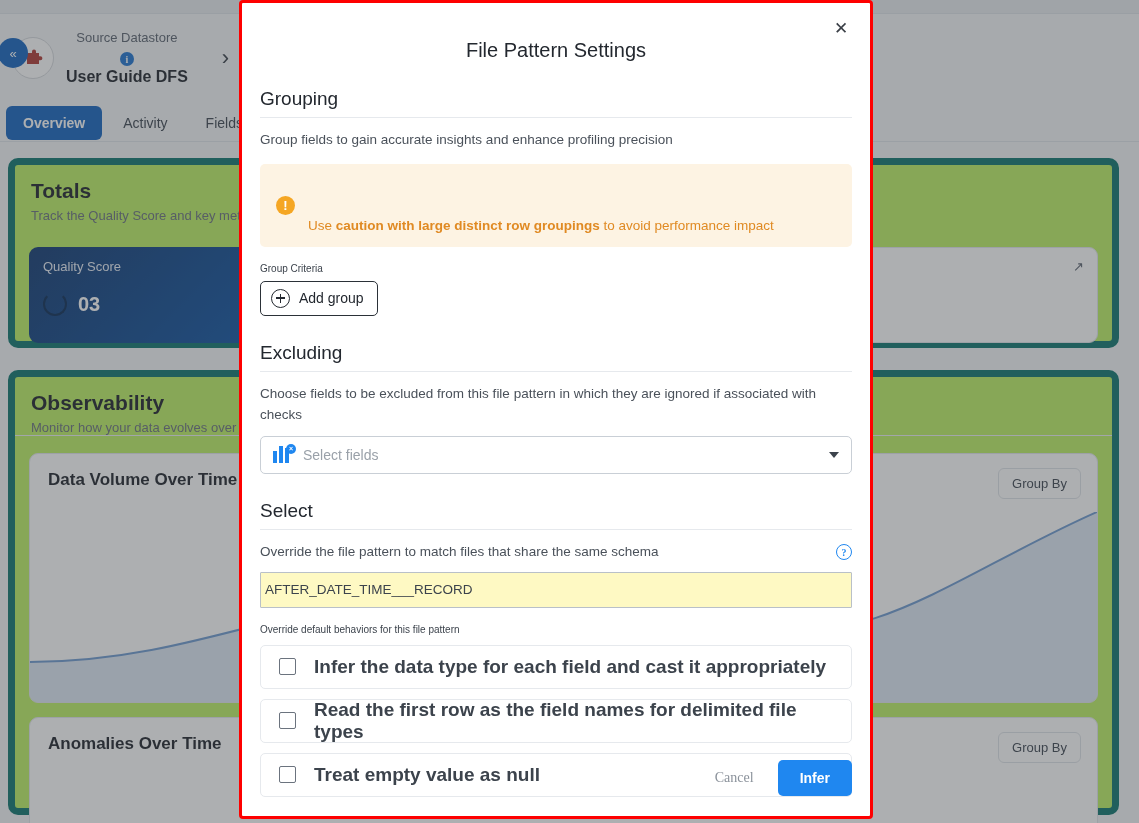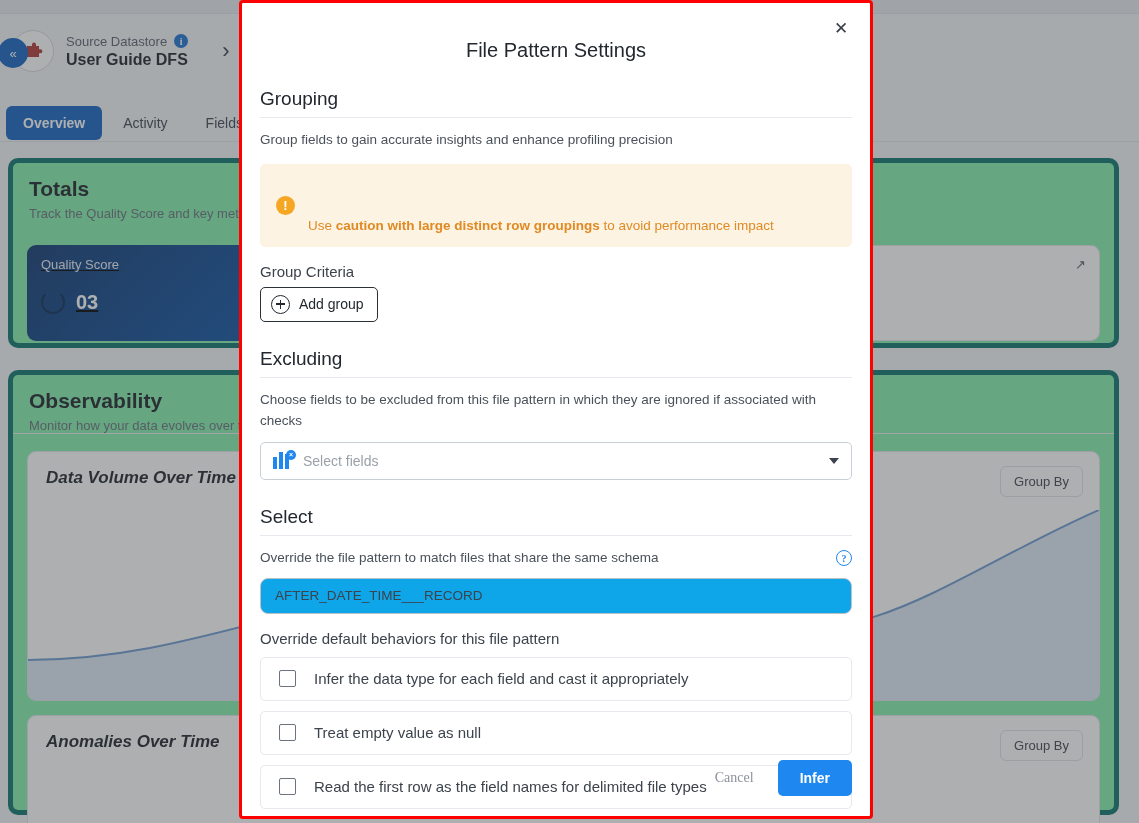--- a/index.html
+++ b/index.html
@@ -30,21 +30,21 @@
     position: absolute; top: 30px; left: 12px;
     display: flex; align-items: center; gap: 12px;
   }
   .ds-avatar {
     width: 42px; height: 42px; border-radius: 50%;
     border: 1px solid #d6d9dd; background: #fff;
     display: flex; align-items: center; justify-content: center;
   }
   .ds-meta-top {
     display: flex; align-items: center; gap: 7px;
-    font-size: 13px; color: #5c6470;
+    font-size: 13px; color: #5c6470; flex-direction: column;
   }
   .info-dot {
     width: 14px; height: 14px; border-radius: 50%;
     background: #1f74d0; color: #fff; font-size: 10px; font-weight: bold;
     display: flex; align-items: center; justify-content: center;
     font-family: "Liberation Serif", serif;
   }
   .ds-name { font-size: 16px; font-weight: bold; color: #1f242b; margin-top: 2px; }
   .ds-chevron { font-size: 22px; color: #3a4049; margin-left: 22px; }
 
@@ -62,41 +62,40 @@
   .tab {
     padding: 9px 17px; font-size: 14px; color: #3f4752; border-radius: 6px;
   }
   .tab.active { background: #1565c0; color: #fff; font-weight: bold; }
   .tabs-rule {
     position: absolute; top: 141px; left: 0; right: 0; height: 1px; background: #e1e5ea;
   }
 
   .panel {
     position: absolute;
-    background: #86efac; border: 5px solid #0f766e; border-radius: 10px;
+    background: #bef264; border: 7px solid #0f766e; border-radius: 10px;
   }
   #totals-panel { top: 158px; left: 8px; right: 20px; height: 190px; }
   #observability-panel { top: 370px; left: 8px; right: 20px; height: 445px; }
 
   .panel-title { font-size: 21px; font-weight: bold; color: #1f242b; }
   .panel-sub { font-size: 13px; color: #6b737e; margin-top: 5px; }
 
   .metric-row {
     position: absolute; top: 82px; left: 14px; right: 14px;
     display: flex; gap: 14px;
   }
   .metric-card {
     flex: 1; height: 96px; border-radius: 9px;
     border: 1px solid #e3e7ec; background: #fff; padding: 12px 14px;
     position: relative;
   }
   .metric-card.featured {
     background: linear-gradient(135deg,#123a72 0%, #0f5fb8 100%);
     border: none;
-    text-decoration: underline;
   }
   .metric-label { font-size: 13px; color: #5c6470; }
   .metric-card.featured .metric-label { color: #e8eef7; }
   .metric-icon { position: absolute; right: 13px; top: 11px; font-size: 13px; color:#5c6470; }
   .metric-card.featured .metric-icon { color: #dbe6f4; }
   .metric-value-row { display: flex; align-items: center; gap: 11px; margin-top: 18px; }
   .metric-value { font-size: 20px; font-weight: bold; color: #1f242b; }
   .metric-card.featured .metric-value { color: #ffffff; }
   .ring {
     width: 24px; height: 24px; border-radius: 50%;
@@ -106,21 +105,21 @@
     width: 30px; height: 28px; border-radius: 6px;
     border: 1px solid #e0e4e9; display:flex; align-items:center; justify-content:center;
   }
   .blue-block { width: 28px; height: 26px; background: #0b5cb5; border-radius: 3px; }
 
   .chart-card {
     position: absolute; background: #fff; border: 1px solid #e3e7ec; border-radius: 9px;
   }
   #chart-volume { top: 76px; left: 14px; right: 14px; height: 250px; overflow: hidden; }
   #chart-anomalies { top: 340px; left: 14px; right: 14px; height: 200px; overflow: hidden; }
-  .chart-title { position: absolute; top: 16px; left: 18px; font-size: 17px; font-weight: bold; color: #1f242b; font-style: italic; }
+  .chart-title { position: absolute; top: 16px; left: 18px; font-size: 17px; font-weight: bold; color: #1f242b; }
   .groupby-btn {
     position: absolute; top: 14px; right: 16px;
     padding: 7px 13px; font-size: 13px; color: #3f4752;
     border: 1px solid #dfe3e8; border-radius: 6px; background: #fff;
   }
   .chart-svg { position: absolute; left: 0; right: 0; bottom: 0; height: 190px; width: 100%; }
   .date-chip {
     position: absolute; top: 382px; right: 28px;
     width: 30px; height: 26px; border-radius: 5px;
     display:flex; align-items:center; justify-content:center;
@@ -165,21 +164,21 @@
   }
   .warn-icon {
     width: 19px; height: 19px; border-radius: 50%; background: #f5a623;
     color: #fff; font-size: 13px; font-weight: bold; flex: none;
     display: flex; align-items: center; justify-content: center;
     font-family: "Liberation Sans", sans-serif;
   }
   .warn-text { font-size: 13.5px; color: #e08a23; margin-top: 40px; }
   .warn-text b { color: #e08a23; font-weight: bold; }
 
-  .field-label { font-size: 15px; color: #3c434c; margin-top: 16px; margin-bottom: 7px; }
+  .field-label { font-size: 10px; color: #3c434c; margin-top: 16px; margin-bottom: 7px; }
 
   .add-group-btn {
     display: inline-flex; align-items: center; gap: 9px;
     border: 1px solid #2b3138; border-radius: 5px;
     padding: 7px 13px 7px 10px; background: #fff;
     font-size: 14px; color: #23282f; cursor: pointer;
     font-family: "Liberation Sans", sans-serif;
   }
   .plus-circle {
     width: 19px; height: 19px; border-radius: 50%; border: 1.6px solid #23282f;
@@ -212,36 +211,36 @@
   .row-with-help { display: flex; align-items: center; justify-content: space-between; }
   .help-icon {
     width: 16px; height: 16px; border-radius: 50%; border: 1.5px solid #1f87f0;
     color: #1f87f0; font-size: 10px; font-weight: bold;
     display: flex; align-items: center; justify-content: center; flex: none;
     font-family: "Liberation Serif", serif; cursor: pointer;
   }
 
   .text-input {
     margin-top: 9px; width: 100%; height: 36px;
-    border: 1px solid #b9c0c8; border-radius: 8px;
-    padding: 0 14px; font-size: 13.5px; color: #3c434c;
-    font-family: "Liberation Sans", sans-serif; background: #0ea5e9;
+    border: 1px solid #b9c0c8; border-radius: 1px;
+    padding: 0 4px; font-size: 13.5px; color: #3c434c;
+    font-family: "Liberation Sans", sans-serif; background: #fef9c3;
   }
 
   .check-row {
     margin-top: 10px; height: 44px;
     border: 1px solid #e6e9ed; border-radius: 5px;
     display: flex; align-items: center; gap: 18px; padding: 0 10px 0 18px;
     cursor: pointer;
   }
   .checkbox {
     width: 17px; height: 17px; border: 1.4px solid #6b737e; border-radius: 2px;
     background: #fff; flex: none;
   }
-  .check-label { font-size: 15px; color: #3c434c; }
+  .check-label { font-size: 19px; color: #3c434c; font-weight: bold; }
 
   .modal-footer {
     position: absolute; bottom: 20px; right: 18px;
     display: flex; align-items: center; gap: 14px;
   }
   .btn-cancel {
     background: none; border: none; font-size: 14px; color: #8b929b;
     padding: 8px 10px; cursor: pointer; font-family: Liberation Serif, serif;
   }
   .btn-save {
@@ -400,25 +399,25 @@
     <input class="text-input" type="text" value="AFTER_DATE_TIME___RECORD" style="">
 
     <div class="field-label">Override default behaviors for this file pattern</div>
 
     <div class="check-row">
       <span class="checkbox"></span>
       <span class="check-label">Infer the data type for each field and cast it appropriately</span>
     </div>
     <div class="check-row">
       <span class="checkbox"></span>
-      <span class="check-label">Treat empty value as null</span>
+      <span class="check-label">Read the first row as the field names for delimited file types</span>
     </div>
     <div class="check-row">
       <span class="checkbox"></span>
-      <span class="check-label">Read the first row as the field names for delimited file types</span>
+      <span class="check-label">Treat empty value as null</span>
     </div>
 
     <div class="modal-footer">
       <button class="btn-cancel">Cancel</button>
       <button class="btn-save">Infer</button>
     </div>
 
   </div>
 </div>
 

